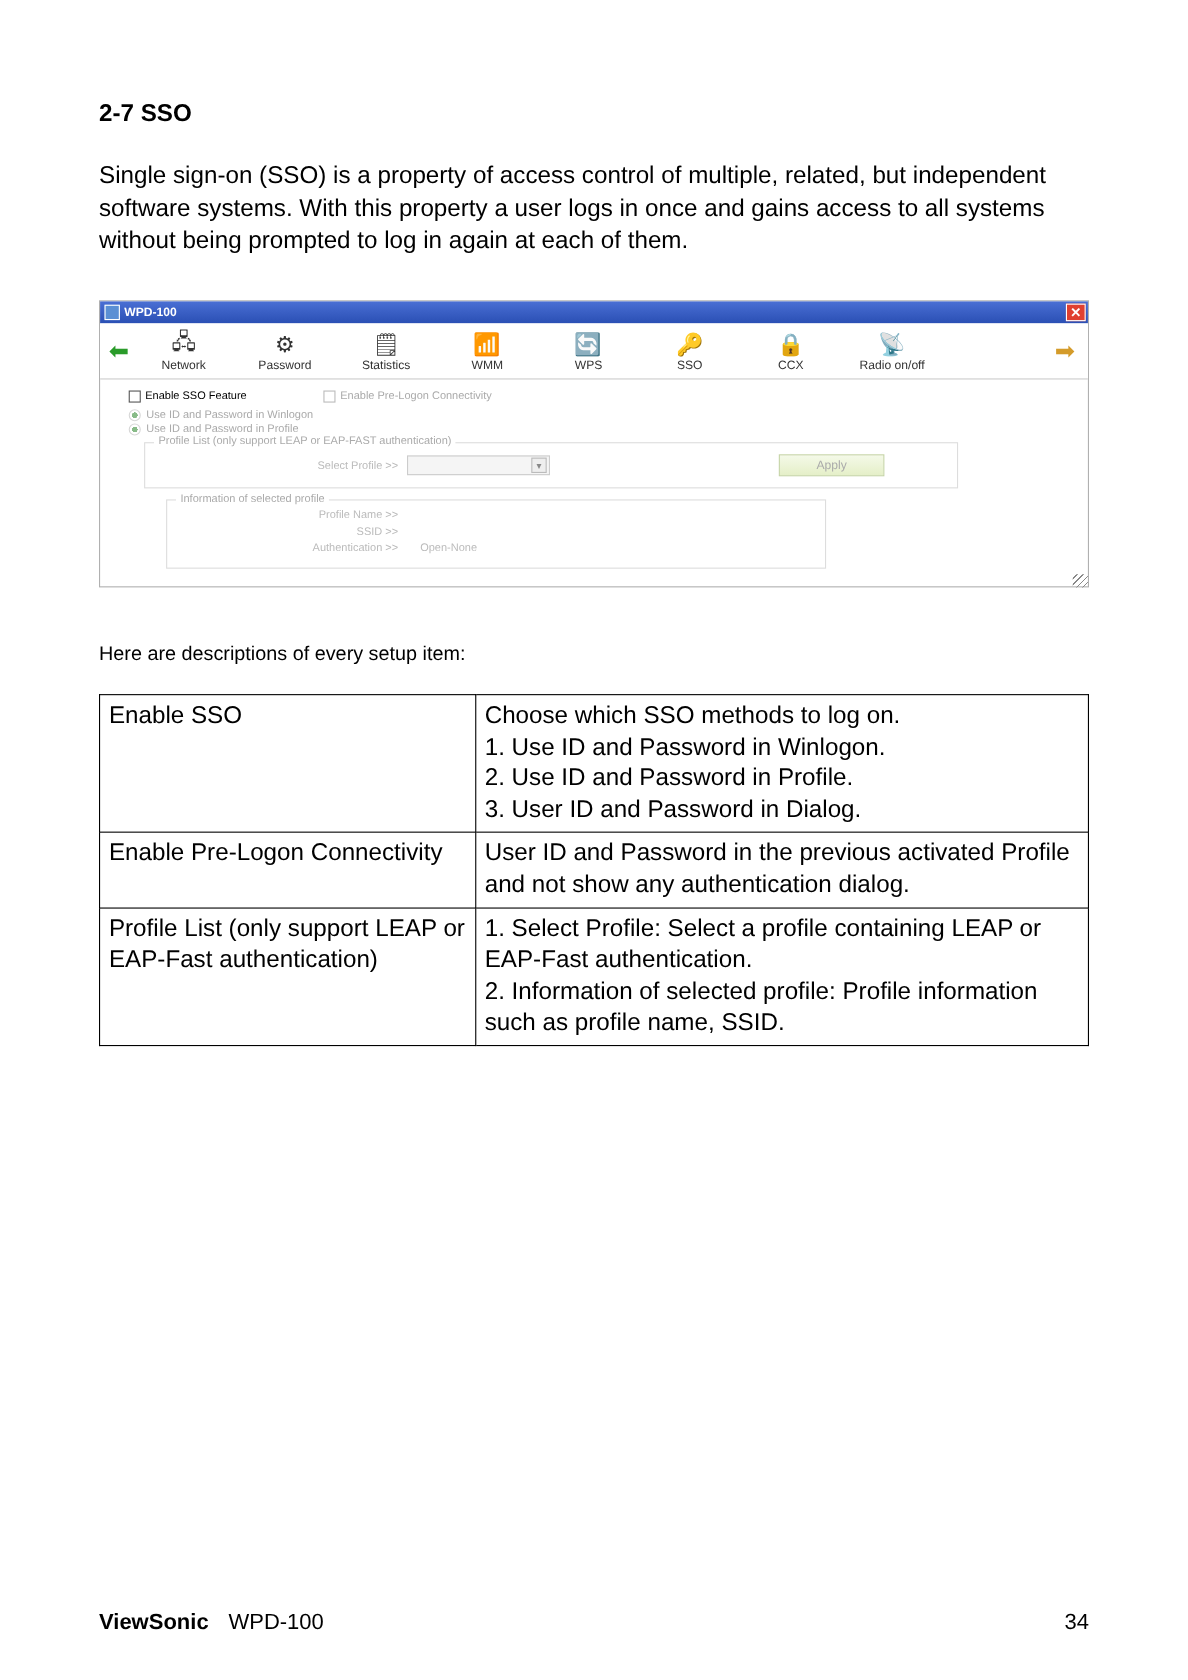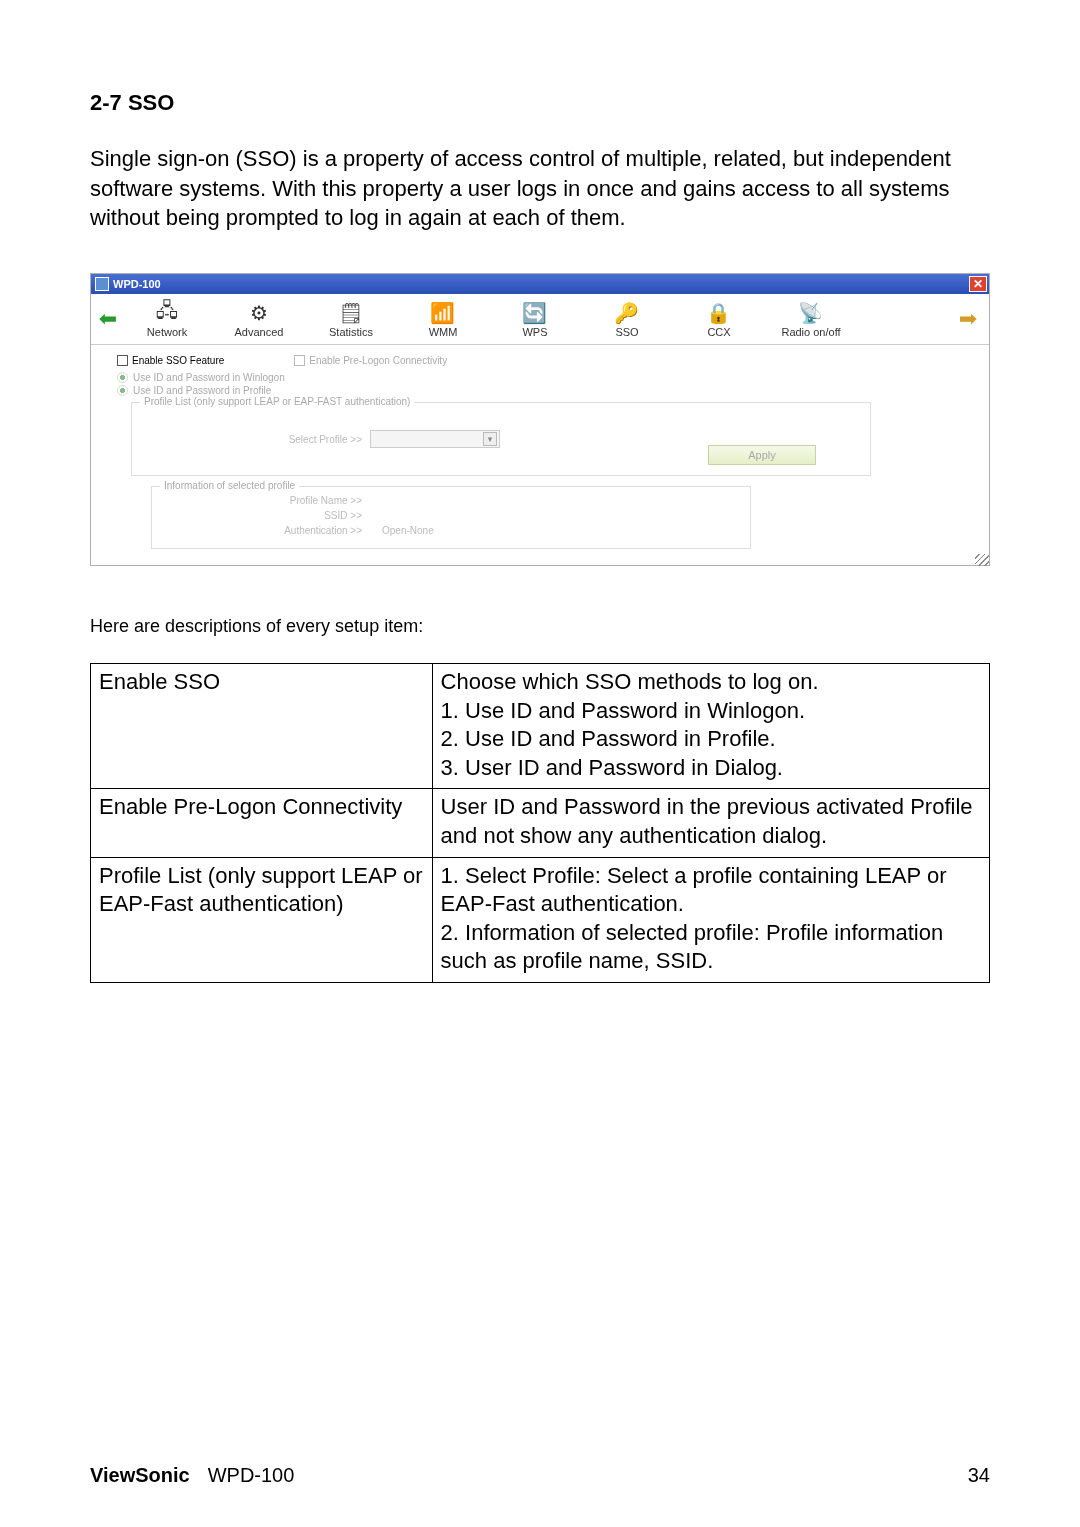--- a/index.html
+++ b/index.html
@@ -186,30 +186,29 @@
     height: 14px;
     border: 1px solid #bbb;
     background: #eee;
     display: flex;
     align-items: center;
     justify-content: center;
     font-size: 9px;
     color: #888;
   }
   .apply-btn {
-    width: 108px;
+    width: 96px;
     height: 20px;
     border: 1px solid #c5d4a5;
     background: linear-gradient(#f4f9e8, #e5efc8);
     color: #aaa;
     text-align: center;
     line-height: 18px;
     font-size: 11px;
     margin-left: 200px;
-    margin-top: 32px;
   }
   .info-fieldset {
     margin: 10px 0 0 48px;
     position: relative;
     border: 1px solid #ddd;
     padding: 8px 10px 8px 10px;
     width: 600px;
   }
   .info-row {
     display: flex;
@@ -290,21 +289,21 @@
 
     <div class="toolbar">
       <div class="nav-arrow nav-left">⬅</div>
       <div class="toolbar-items">
         <div class="toolbar-item">
           <div class="toolbar-icon">🖧</div>
           <span>Network</span>
         </div>
         <div class="toolbar-item">
           <div class="toolbar-icon">⚙</div>
-          <span>Advanced</span>
+          <span>Password</span>
         </div>
         <div class="toolbar-item">
           <div class="toolbar-icon">🗒</div>
           <span>Statistics</span>
         </div>
         <div class="toolbar-item">
           <div class="toolbar-icon">📶</div>
           <span>WMM</span>
         </div>
         <div class="toolbar-item">

